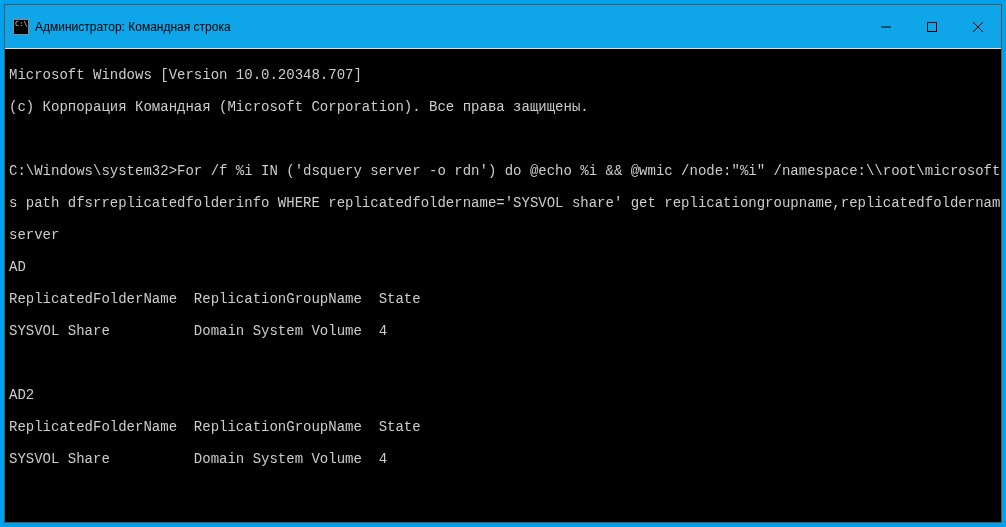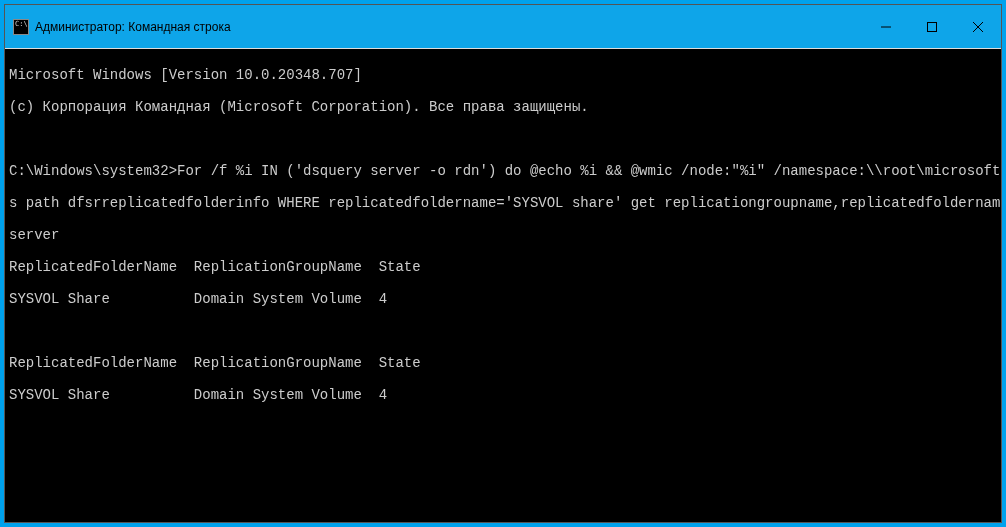--- a/index.html
+++ b/index.html
@@ -118,22 +118,24 @@
       </button>
     </div>
   </div>
   <div class="terminal-content">
 <div class="terminal-line">Microsoft Windows [Version 10.0.20348.707]</div>
 <div class="terminal-line">(c) Корпорация Командная (Microsoft Corporation). Все права защищены.</div>
 <div class="terminal-line"> </div>
 <div class="terminal-line"><span>C:\Windows\system32&gt;</span><span>For /f %i IN ('dsquery server -o rdn') do @echo %i &amp;&amp; @wmic /node:"%i" /namespace:\\root\microsoftdf</span></div>
 <div class="terminal-line">s path dfsrreplicatedfolderinfo WHERE replicatedfoldername='SYSVOL share' get replicationgroupname,replicatedfoldername,</div>
 <div class="terminal-line">server</div>
+<div class="terminal-line">AD</div>
 <div class="terminal-line">ReplicatedFolderName  ReplicationGroupName  State</div>
 <div class="terminal-line">SYSVOL Share          Domain System Volume  4</div>
 <div class="terminal-line"> </div>
+<div class="terminal-line">AD2</div>
 <div class="terminal-line">ReplicatedFolderName  ReplicationGroupName  State</div>
 <div class="terminal-line">SYSVOL Share          Domain System Volume  4</div>
 <div class="terminal-line"> </div>
 <div class="terminal-line"> </div>
 
   </div>
 </div>
 
 </body></html>

